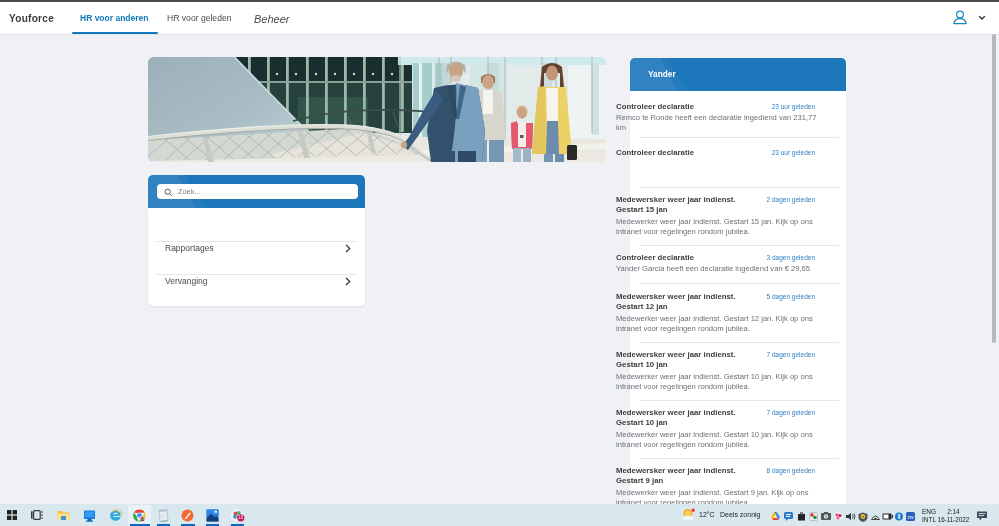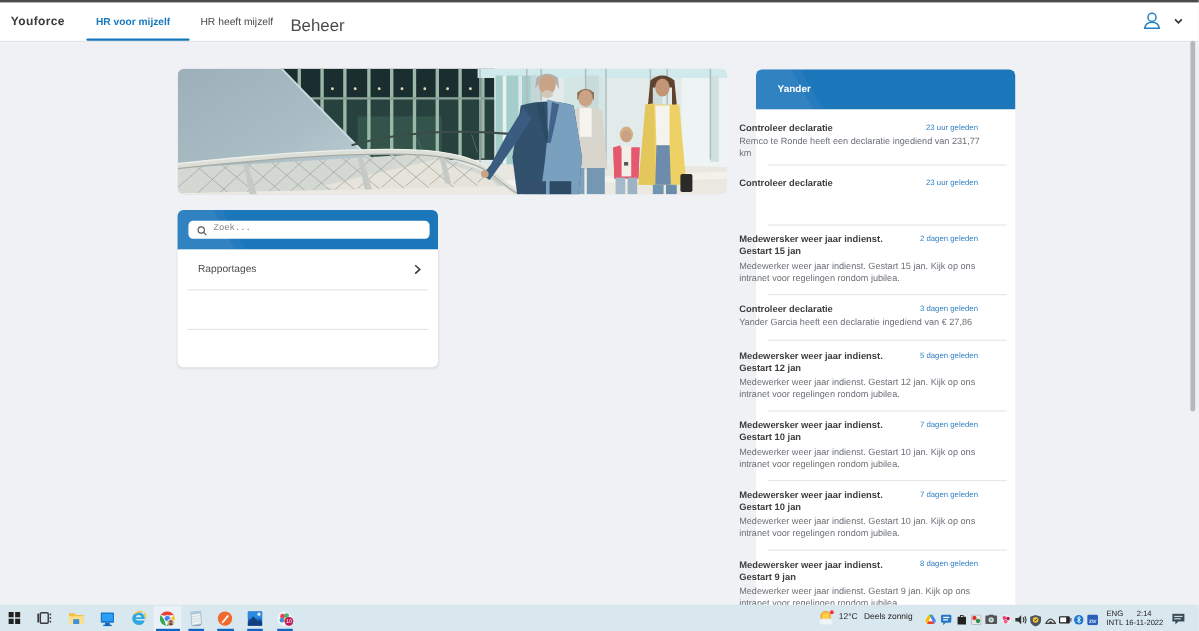--- a/index.html
+++ b/index.html
@@ -5,54 +5,54 @@
   * { margin:0; padding:0; box-sizing:border-box; }
   html,body { width:999px; height:526px; overflow:hidden; }
   body { font-family:"Liberation Sans",sans-serif; background:#eff1f4; position:relative; }
   .abs { position:absolute; }
   .topline { position:absolute; top:0; left:0; width:999px; height:2px; background:#4b4b4b; z-index:40; }
   .navbar { position:absolute; top:2px; left:0; width:999px; height:33px; background:#fff; border-bottom:1px solid #e4e4e4; }
   .logo { position:absolute; left:9px; top:12.5px; font-size:10px; font-weight:bold; color:#3b3b3b; letter-spacing:0.3px; z-index:15;text-align:center; }
   .tab { position:absolute; top:12.8px; font-size:8.5px; font-weight:bold; z-index:15; }
   .tab1 { left:80px; color:#1477bd; }
   .tab2 { left:167px; color:#4a4a4a; font-weight:normal; font-size:8.6px; }
-  .tab3 { left:242px; color:#4a4a4a; font-weight:normal; font-size:14px; }
+  .tab3 { left:254px; color:#4a4a4a; font-weight:normal; font-size:11px;font-style:italic; }
   .tabline { position:absolute; left:72px; top:31.5px; width:86px; height:2.5px; background:#1477bd; border-radius:2px; z-index:15; }
   .scrollbar { position:absolute; left:992px; top:34px; width:4px; height:309px; background:#b3b9bd; border-radius:2px; }
 
   .hero { position:absolute; left:148px; top:57px; width:458px; height:105px; border-radius:6px; overflow:hidden; }
 
   .searchhead { position:absolute; left:148px; top:175px; width:217px; height:33px; background:#1c76ba; border-radius:5px 5px 0 0; overflow:hidden; }
   .shinesvg { position:absolute; left:0; top:0; }
-  .searchinput { position:absolute; left:9px; top:9px; width:201px; height:15px; background:#fff; border-radius:4px;font-family:Liberation Mono, monospace; }
+  .searchinput { position:absolute; left:9px; top:9px; width:201px; height:15px; background:#fff; border-radius:4px; }
   .searchinput .ph { position:absolute; left:21px; top:3px; font-size:7.4px; color:#808080; }
   .menucard { position:absolute; left:148px; top:208px; width:217px; height:98px; background:#fff; border-radius:0 0 5px 5px; box-shadow:0 1px 2px rgba(0,0,0,0.08); }
-  .menurow { position:absolute; left:0; width:217px; height:33px; }
+  .menurow { position:absolute; left:0; width:217px; height:33px;margin-top:24px; }
   .menurow .mt { position:absolute; left:17px; top:11px; font-size:8.5px; color:#4a4a4a; }
   .menusep { position:absolute; left:8px; width:201px; height:1px; background:#e6e6e6; }
 
   .inboxhead { position:absolute; left:630px; top:58px; width:216px; height:33px; background:#1c76ba; border-radius:5px 5px 0 0; overflow:hidden; z-index:5; }
 
   .inboxhead .it { position:absolute; left:18px; top:11px; font-size:8.3px; font-weight:bold; color:#fff; }
   .inboxbody { position:absolute; left:630px; top:91px; width:216px; height:435px; background:#fff; }
   .item { position:absolute; left:616px; width:199px; z-index:6; }
   .item .t { font-size:7.8px; font-weight:bold; color:#3e3e3e; line-height:10.4px; white-space:nowrap; }
   .item .ts { float:right; font-weight:normal; font-size:6.5px; color:#2e7fc2; line-height:10.4px; }
   .item .b { font-size:7.6px; color:#6b7077; line-height:10px; margin-top:1px; white-space:nowrap; }
   .isep { position:absolute; left:640px; width:199px; height:1px; background:#e7e7e7; z-index:6; }
 
   .taskbar { position:absolute; left:0; top:504px; width:999px; height:22px; background:#d9e7ef; z-index:30; }
 </style>
 </head>
 <body>
   <div class="topline"></div>
   <div class="navbar"></div>
   <div class="logo">Youforce</div>
-  <div class="tab tab1">HR voor mijzelf</div>
-  <div class="tab tab2">HR heeft mijzelf</div>
+  <div class="tab tab1">HR voor anderen</div>
+  <div class="tab tab2">HR voor geleden</div>
   <div class="tab tab3">Beheer</div>
   <div class="tabline"></div>
   <svg class="abs" style="left:948px;top:6px;z-index:11" width="24" height="22" viewBox="0 0 24 22">
     <circle cx="12" cy="8.5" r="3.4" fill="none" stroke="#2080c4" stroke-width="1.25"></circle>
     <path d="M5.8 17.5 Q7 12.6 12 12.6 Q17 12.6 18.2 17.5 Z" fill="none" stroke="#2080c4" stroke-width="1.25" stroke-linejoin="round"></path>
   </svg>
   <svg class="abs" style="left:977.5px;top:15px;z-index:11" width="8" height="6" viewBox="0 0 8 6">
     <path d="M1.2 1.2 L4 4 L6.8 1.2" fill="none" stroke="#333" stroke-width="1.4"></path>
   </svg>
   <div class="scrollbar"></div>
@@ -254,20 +254,26 @@
     </div>
   </div>
   <div class="menucard">
     <div class="menurow" style="top:0">
       <span class="mt">Rapportages</span>
       <svg style="position:absolute;right:14px;top:12px" width="6" height="9" viewBox="0 0 6 9">
         <path d="M1 1 L4.8 4.5 L1 8" fill="none" stroke="#3a3a3a" stroke-width="1.3"></path>
       </svg>
     </div>
     <div class="menusep" style="top:33px"></div>
+    <div class="menurow" style="top:33px">
+      <span class="mt">Vervanging</span>
+      <svg style="position:absolute;right:14px;top:12px" width="6" height="9" viewBox="0 0 6 9">
+        <path d="M1 1 L4.8 4.5 L1 8" fill="none" stroke="#3a3a3a" stroke-width="1.3"></path>
+      </svg>
+    </div>
     <div class="menusep" style="top:66px"></div>
   </div>
 
   <div class="inboxhead">
     <svg class="shinesvg" width="216" height="33" viewBox="0 0 216 33">
       <path d="M0,0 L30,0 Q38,17 48,33 L0,33 Z" fill="rgba(255,255,255,0.09)"></path>
       <path d="M30,0 Q38,17 48,33 L58,33 Q44,16 38,0 Z" fill="rgba(255,255,255,0.045)"></path>
     </svg>
     <div class="it">Yander</div>
   </div>
@@ -281,21 +287,21 @@
     <div class="t">Controleer declaratie<span class="ts">23 uur geleden</span></div>
   </div>
   <div class="isep" style="top:187px"></div>
   <div class="item" style="top:195px">
     <div class="t">Medewersker weer jaar indienst.<span class="ts">2 dagen geleden</span><br>Gestart 15 jan</div>
     <div class="b">Medewerker weer jaar indienst. Gestart 15 jan. Kijk op ons<br>intranet voor regelingen rondom jubilea.</div>
   </div>
   <div class="isep" style="top:245px"></div>
   <div class="item" style="top:253px">
     <div class="t">Controleer declaratie<span class="ts">3 dagen geleden</span></div>
-    <div class="b">Yander Garcia heeft een declaratie ingediend van € 27,86</div>
+    <div class="b">Yander Garcia heeft een declaratie ingediend van € 29,65</div>
   </div>
   <div class="isep" style="top:283px"></div>
   <div class="item" style="top:292px">
     <div class="t">Medewersker weer jaar indienst.<span class="ts">5 dagen geleden</span><br>Gestart 12 jan</div>
     <div class="b">Medewerker weer jaar indienst. Gestart 12 jan. Kijk op ons<br>intranet voor regelingen rondom jubilea.</div>
   </div>
   <div class="isep" style="top:342px"></div>
   <div class="item" style="top:350px">
     <div class="t">Medewersker weer jaar indienst.<span class="ts">7 dagen geleden</span><br>Gestart 10 jan</div>
     <div class="b">Medewerker weer jaar indienst. Gestart 10 jan. Kijk op ons<br>intranet voor regelingen rondom jubilea.</div>

